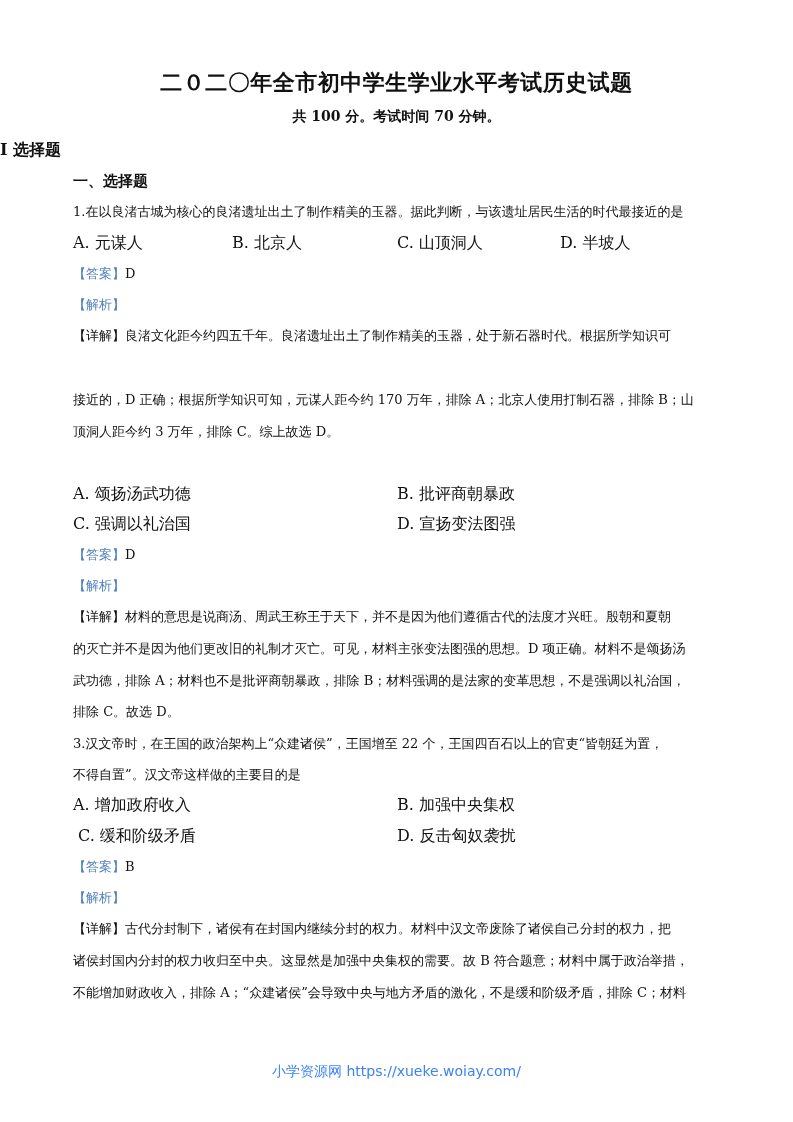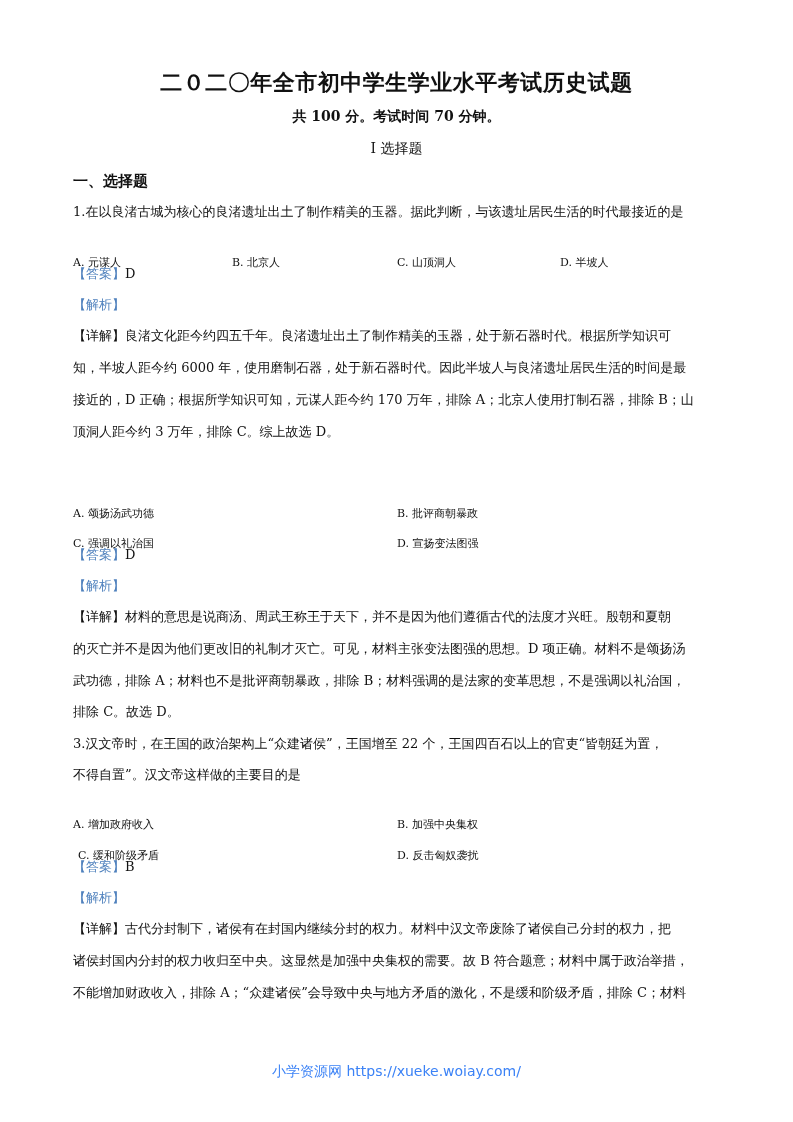--- a/index.html
+++ b/index.html
@@ -3,25 +3,25 @@
   <meta charset="utf-8">
   <style>
     html, body { margin: 0; padding: 0; background: #ffffff; }
     body { width: 793px; height: 1122px; position: relative; overflow: hidden;
       font-family: "DejaVu Serif", "Liberation Serif", serif; color: #111; }
     .page { position: absolute; left: 0; top: 0; width: 793px; height: 898px; }
     .title { position: absolute; top: 68px; left: 0; width: 793px; text-align: center;
       font-size: 22px; font-weight: bold; letter-spacing: 0.5px; }
     .subtitle { position: absolute; top: 108px; left: 0; width: 793px; text-align: center;
       font-size: 14px; font-weight: bold; }
-    .part { position: absolute; top: 140px; left: 0; width: 793px; text-align: center;
-      font-size: 14px; font-weight: normal; }
+    .part { position: absolute; top: 140px; left: 0; width: 793px; text-align: left;
+      font-size: 16px; font-weight: bold; }
     .section { position: absolute; top: 172px; left: 73px; font-size: 15px; font-weight: bold; }
     .line { position: absolute; left: 73px; font-size: 13px; white-space: nowrap; line-height: 18px; }
-    .opt { position: absolute; font-size: 11px; white-space: nowrap; line-height: 18px; margin-top: 20px; }
+    .opt { position: absolute; font-size: 16px; white-space: nowrap; line-height: 18px; }
     .blue { color: #4f81bd; }
     .footer { position: absolute; top: 1063px; left: 0; width: 793px; text-align: center;
       font-family: "DejaVu Sans", "Liberation Sans", sans-serif; font-size: 14px; color: #3b82f6; }
   </style>
 </head>
 <body>
 
 <div class="page">
   <div class="title">二０二〇年全市初中学生学业水平考试历史试题</div>
   <div class="subtitle">共 100 分。考试时间 70 分钟。</div>
@@ -31,21 +31,20 @@
   <div class="line" style="top:203px">1.在以良渚古城为核心的良渚遗址出土了制作精美的玉器。据此判断，与该遗址居民生活的时代最接近的是</div>
   <div class="opt" style="top:234px;left:73px">A.  元谋人</div>
   <div class="opt" style="top:234px;left:232px">B.  北京人</div>
   <div class="opt" style="top:234px;left:397px">C.  山顶洞人</div>
   <div class="opt" style="top:234px;left:560px">D.  半坡人</div>
   <div class="line" style="top:265px">
     <span class="blue">【答案】</span><span>D</span>
   </div>
   <div class="line blue" style="top:296px">【解析】</div>
   <div class="line" style="top:327px"><span>【详解】</span><span>良渚文化距今约四五千年。良渚遗址出土了制作精美的玉器，处于新石器时代。根据所学知识可</span></div>
-  <div class="line" style="top:359px">知，半坡人距今约 6000 年，使用磨制石器，处于新石器时代。因此半坡人与良渚遗址居民生活的时间是最</div>
   <div class="line" style="top:391px">接近的，D 正确；根据所学知识可知，元谋人距今约 170 万年，排除 A；北京人使用打制石器，排除 B；山</div>
   <div class="line" style="top:423px">顶洞人距今约 3 万年，排除 C。综上故选 D。</div>
 
   <div class="opt" style="top:485px;left:73px">A.  颂扬汤武功德</div>
   <div class="opt" style="top:485px;left:397px">B.  批评商朝暴政</div>
   <div class="opt" style="top:515px;left:73px">C.  强调以礼治国</div>
   <div class="opt" style="top:515px;left:397px">D.  宣扬变法图强</div>
   <div class="line" style="top:546px">
     <span class="blue">【答案】</span><span>D</span>
   </div>

